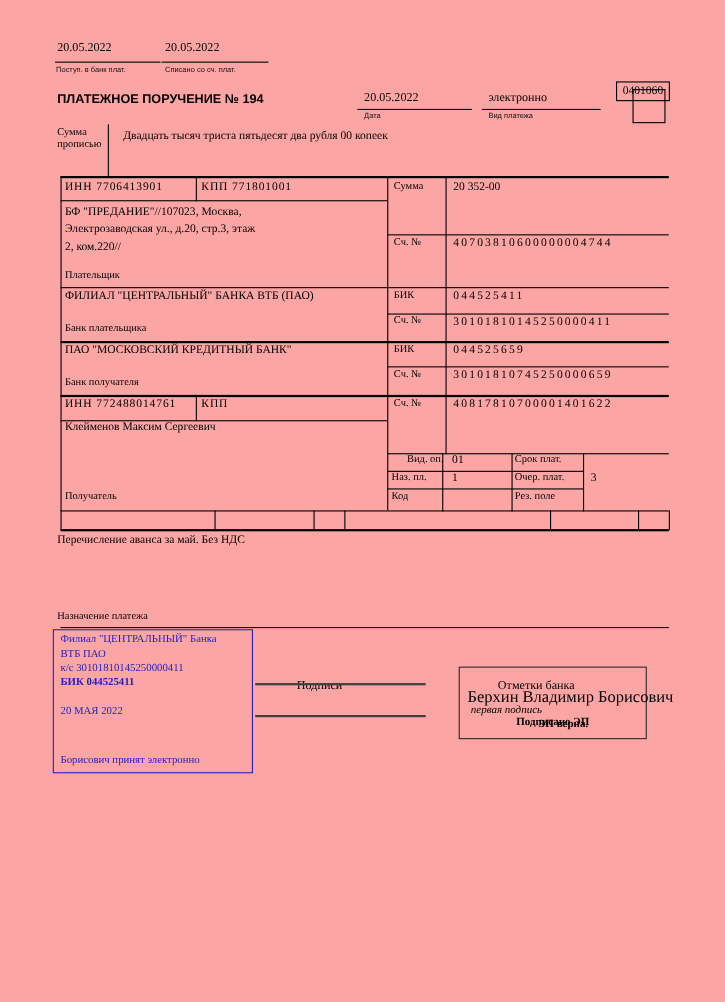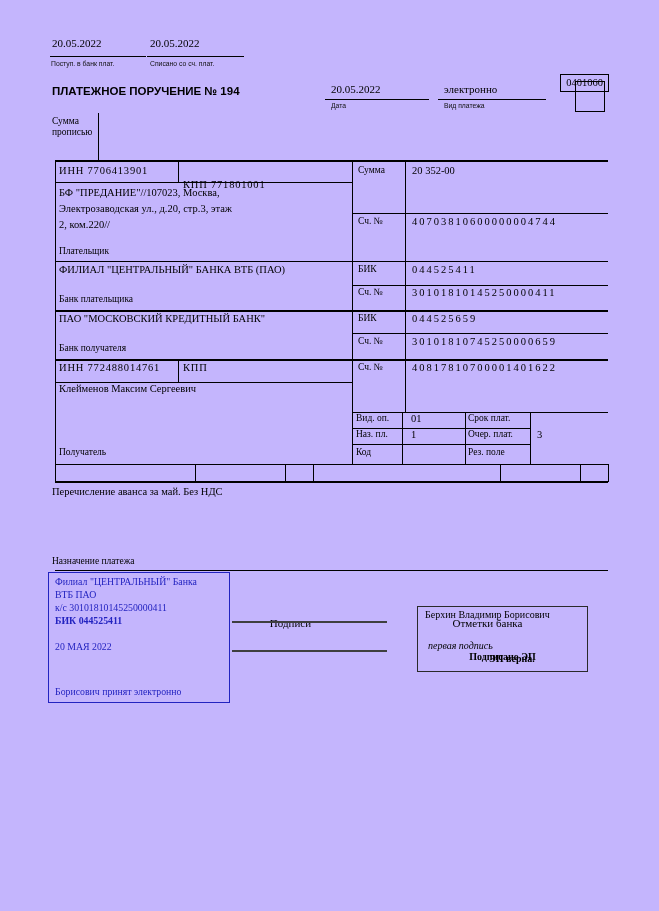--- a/index.html
+++ b/index.html
@@ -1,16 +1,16 @@
 <!DOCTYPE html>
 <html><head>
 <meta charset="utf-8">
 <style>
   html,body{margin:0;padding:0;background:#fff;}
-  .page{position:relative;width:659px;height:911px;background:#c4b5fd;
+  .page{position:relative;width:659px;height:911px;background:#fca5a5;
         font-family:"Liberation Serif",serif;color:#000;overflow:hidden;}
   .abs{position:absolute;white-space:nowrap;}
   .hl{position:absolute;background:#000;height:1px;}
   .hl.t{height:2px;}
   .vl{position:absolute;background:#000;width:1px;}
   .t-val{font-size:10.5px;}
   .t-num{font-size:10.5px;letter-spacing:2px;}
   .t-id{font-size:10.5px;letter-spacing:0.8px;}
   .t-lbl{font-size:9.5px;}
   .t-date{font-size:11px;}
@@ -47,20 +47,21 @@
   <div class="abs t-date" style="left:331px;top:83px">20.05.2022</div>
   <div class="hl" style="left:325px;top:99px;width:104px"></div>
   <div class="abs t-xs" style="left:331px;top:102px">Дата</div>
   <div class="abs t-date" style="left:444px;top:83px">электронно</div>
   <div class="hl" style="left:438px;top:99px;width:108px"></div>
   <div class="abs t-xs" style="left:444px;top:102px">Вид платежа</div>
   <div class="box" style="left:575px;top:81px;width:30px;height:31px"></div>
 
   <div class="abs t-lbl wrap" style="left:52px;top:116px;width:50px">Сумма прописью</div>
   <div class="vl" style="left:98px;top:113px;height:48px"></div>
+  <div class="abs t-val" style="left:112px;top:118px">Двадцать тысяч триста пятьдесят два рубля 00 копеек</div>
 
   <div class="hl t" style="left:55px;top:160px;width:553px"></div>
   <div class="hl" style="left:55px;top:182px;width:297px"></div>
   <div class="hl" style="left:352px;top:213px;width:256px"></div>
   <div class="hl" style="left:55px;top:261px;width:553px"></div>
   <div class="hl" style="left:352px;top:285px;width:256px"></div>
   <div class="hl t" style="left:55px;top:310px;width:553px"></div>
   <div class="hl" style="left:352px;top:333px;width:256px"></div>
   <div class="hl t" style="left:55px;top:359px;width:553px"></div>
   <div class="hl" style="left:55px;top:382px;width:297px"></div>
@@ -80,21 +81,21 @@
   <div class="vl" style="left:465px;top:412px;height:53px"></div>
   <div class="vl" style="left:530px;top:412px;height:53px"></div>
   <div class="vl" style="left:195px;top:464px;height:18px"></div>
   <div class="vl" style="left:285px;top:464px;height:18px"></div>
   <div class="vl" style="left:313px;top:464px;height:18px"></div>
   <div class="vl" style="left:500px;top:464px;height:18px"></div>
   <div class="vl" style="left:580px;top:464px;height:18px"></div>
   <div class="vl" style="left:608px;top:464px;height:18px"></div>
 
   <div class="abs t-id" style="left:59px;top:165px">ИНН 7706413901</div>
-  <div class="abs t-id" style="left:183px;top:179px">КПП 771801001</div>
+  <div class="abs t-id" style="left:183px;top:165px">КПП 771801001</div>
   <div class="abs t-lbl" style="left:358px;top:165px">Сумма</div>
   <div class="abs t-val" style="left:412px;top:165px">20 352-00</div>
   <div class="abs t-val" style="left:59px;top:187px">БФ "ПРЕДАНИЕ"//107023, Москва,</div>
   <div class="abs t-val" style="left:59px;top:203px">Электрозаводская ул., д.20, стр.3, этаж</div>
   <div class="abs t-val" style="left:59px;top:219px">2, ком.220//</div>
   <div class="abs t-lbl" style="left:358px;top:216px">Сч. №</div>
   <div class="abs t-num" style="left:412px;top:216px">40703810600000004744</div>
   <div class="abs t-lbl" style="left:59px;top:246px">Плательщик</div>
 
   <div class="abs t-val" style="left:59px;top:264px">ФИЛИАЛ "ЦЕНТРАЛЬНЫЙ" БАНКА ВТБ (ПАО)</div>
@@ -111,21 +112,21 @@
   <div class="abs t-num" style="left:412px;top:336px">30101810745250000659</div>
   <div class="abs t-lbl" style="left:59px;top:343px">Банк получателя</div>
 
   <div class="abs t-id" style="left:59px;top:362px">ИНН 772488014761</div>
   <div class="abs t-id" style="left:183px;top:362px">КПП</div>
   <div class="abs t-lbl" style="left:358px;top:362px">Сч. №</div>
   <div class="abs t-num" style="left:412px;top:362px">40817810700001401622</div>
   <div class="abs t-val" style="left:59px;top:383px">Клейменов Максим Сергеевич</div>
   <div class="abs t-lbl" style="left:59px;top:447px">Получатель</div>
 
-  <div class="abs t-lbl" style="left:356px;top:413px">Вид. оп.</div>
+  <div class="abs t-lbl" style="left:370px;top:413px">Вид. оп.</div>
   <div class="abs t-val" style="left:411px;top:413px">01</div>
   <div class="abs t-lbl" style="left:468px;top:413px">Срок плат.</div>
   <div class="abs t-lbl" style="left:356px;top:429px">Наз. пл.</div>
   <div class="abs t-val" style="left:411px;top:429px">1</div>
   <div class="abs t-lbl" style="left:468px;top:429px">Очер. плат.</div>
   <div class="abs t-val" style="left:537px;top:429px">3</div>
   <div class="abs t-lbl" style="left:356px;top:447px">Код</div>
   <div class="abs t-lbl" style="left:468px;top:447px">Рез. поле</div>
 
   <div class="abs t-val" style="left:52px;top:486px">Перечисление аванса за май. Без НДС</div>
@@ -140,18 +141,18 @@
     <div class="stamp-t" style="left: 6px; top: 113px; color: rgb(35, 35, 192);">Борисович принят электронно</div>
   </div>
 
   <div class="abs ctr" style="left:248px;top:577px;width:85px;font-size:11px">Подписи</div>
   <div class="sigline" style="left:232px;top:621px;width:155px"></div>
   <div class="sigline" style="left:232px;top:650px;width:155px"></div>
 
   <div class="abs ctr" style="left:430px;top:577px;width:115px;font-size:11px">Отметки банка</div>
   <div class="markbox" style="left:417px;top:606px;width:171px;height:66px">
     <div class="abs ctr b" style="left:0;top:4px;width:100%;font-size:10px">Подписано ЭП</div>
-    <div class="abs" style="left:7px;top:2px;font-size:10px">Берхин Владимир Борисович</div>
+    <div class="abs" style="left:7px;top:19px;font-size:15px">Берхин Владимир Борисович</div>
     <div class="abs i" style="left:10px;top:33px;font-size:10px">первая подпись</div>
     <div class="abs b" style="left:71px;top:46px;font-size:10px">ЭП верна.</div>
   </div>
 
 </div>
 
 </body></html>

